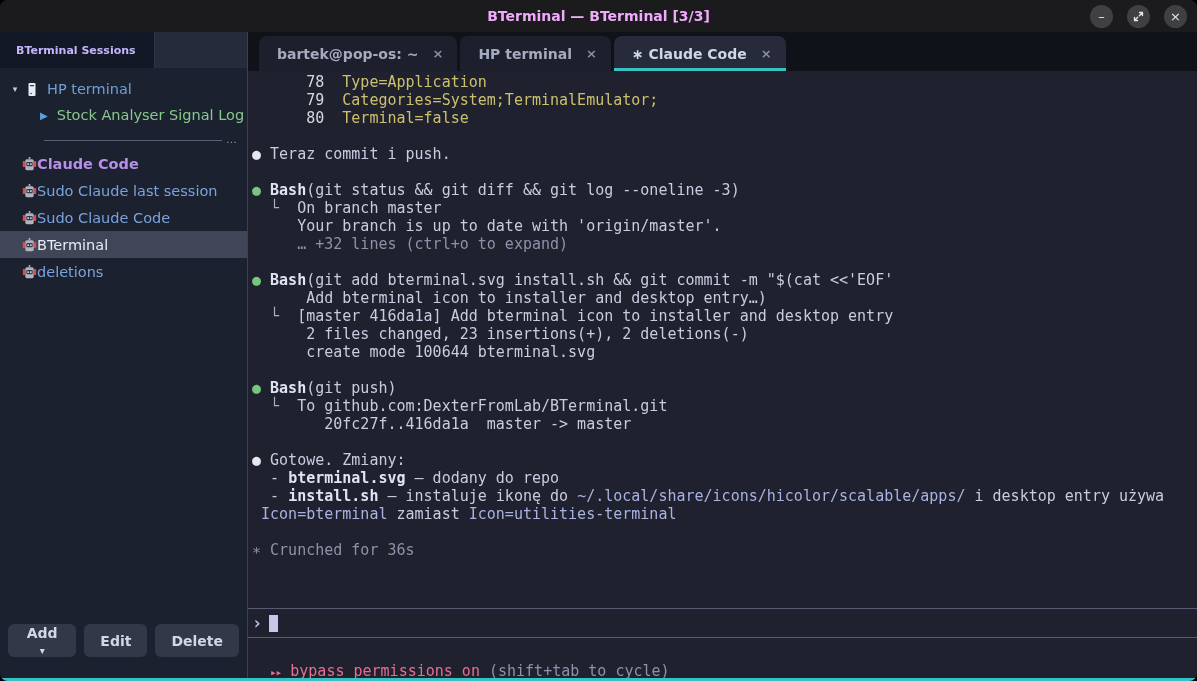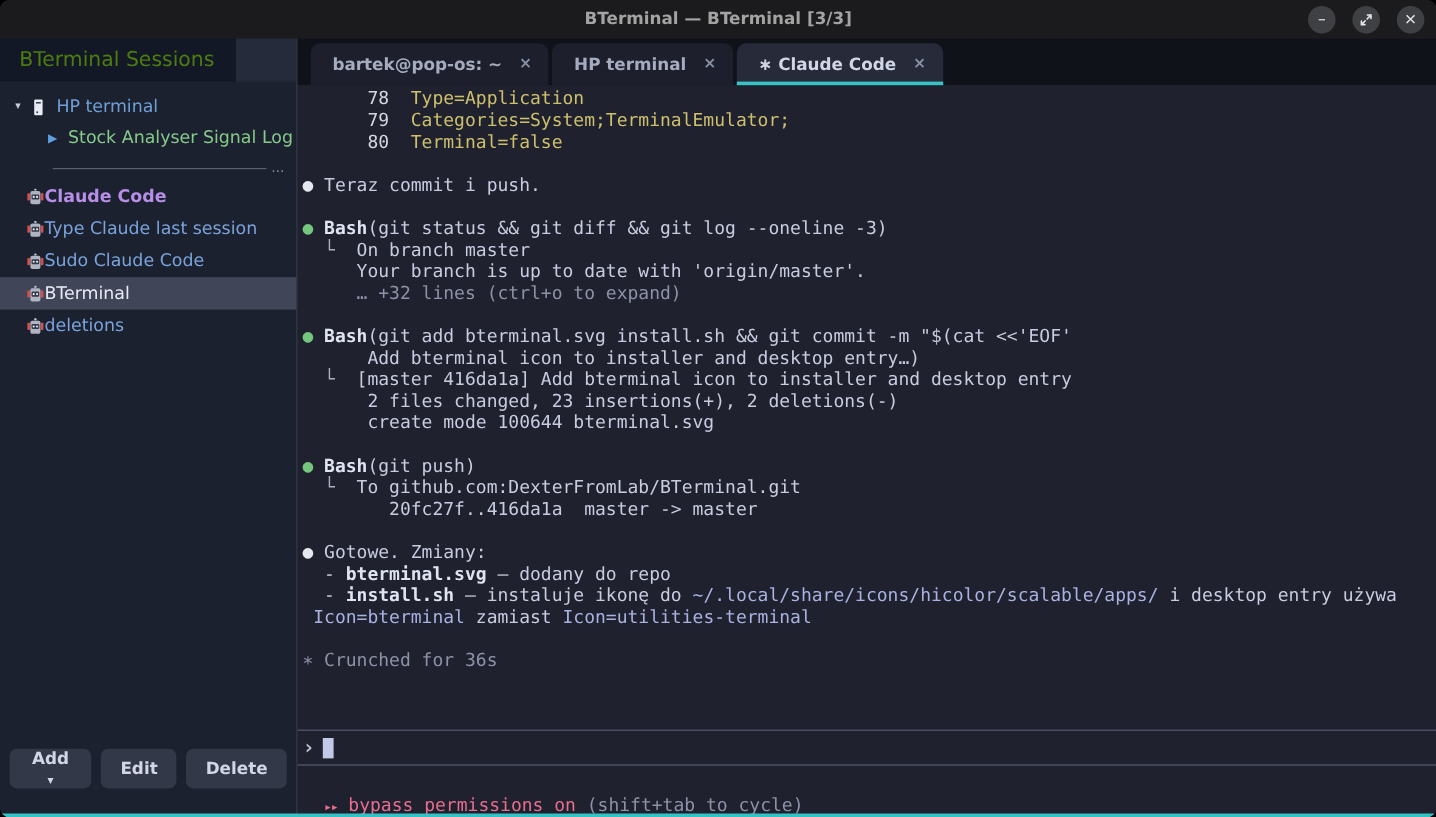--- a/index.html
+++ b/index.html
@@ -7,34 +7,34 @@
   body { width:1197px; height:681px; overflow:hidden; font-family:"DejaVu Sans", sans-serif; }
 
   .window { position:relative; width:1197px; height:681px; background:#1f212e;
             border-radius:8px; overflow:hidden; display:flex; flex-direction:column; }
   .window::after { content:''; position:absolute; left:0; right:0; bottom:0; height:3px;
                    background:#35c2c5; border-radius:0 0 8px 8px; pointer-events:none; }
 
   
   .titlebar { height:32px; background:#1b1b1e; display:flex; align-items:center;
               justify-content:center; position:relative; flex:0 0 32px; }
-  .title { color:#a3a3a3; font-weight:bold; font-size:14px; }
+  .title { color:#f0abfc; font-weight:bold; font-size:14px; }
   .controls { position:absolute; right:10px; top:0; height:32px; display:flex;
               align-items:center; gap:14px; }
   .ctl { width:23px; height:23px; border-radius:50%; background:#3f4043; color:#e8e8e8;
          display:flex; align-items:center; justify-content:center; font-size:13px;
          line-height:1; cursor:default; }
 
   .body { flex:1; display:flex; min-height:0; }
 
   
   .sidebar { width:248px; flex:0 0 248px; background:#1c212f; border-right:1px solid #3a3f52;
              display:flex; flex-direction:column; }
   .sidebar-headerstrip { height:36px; background:#262b3b; display:flex; align-items:stretch; }
-  .header-tab { background:#131826; color:#4d7c0f; font-weight:normal; font-size:17px;
+  .header-tab { background:#131826; color:#c4b5fd; font-weight:bold; font-size:11px;
                 display:flex; align-items:center; padding:0 18px 0 16px; border-right:1px solid #31364a; }
   .tree { padding-top:8px; }
   .tree-row { display:flex; align-items:center; height:26px; font-size:14.5px; }
   .tree-parent { padding-left:8px; color:#6f9fd6; }
   .tree-child { padding-left:40px; color:#86c98a; }
   .tw { width:14px; color:#c8ccd8; font-size:9px; text-align:center; margin-right:2px; }
   .play { color:#5ea0e0; font-size:10px; margin-right:9px; }
   .pc-icon { margin:0 9px 0 2px; display:inline-flex; }
   .divider-row { display:flex; align-items:center; margin:10px 10px 2px 44px; }
   .divider-row .line { flex:1; border-top:1px solid #5a5f72; }
@@ -157,21 +157,21 @@
           <div class="session-row">
   <svg width="15" height="14" viewBox="0 0 15 14">
     <rect x="0.8" y="4" width="2.2" height="6" rx="0.6" fill="#d44f4f"></rect>
     <rect x="12" y="4" width="2.2" height="6" rx="0.6" fill="#d44f4f"></rect>
     <circle cx="7.5" cy="1" r="1" fill="#b8bdc9"></circle>
     <rect x="3.3" y="2.2" width="8.4" height="11" rx="1.6" fill="#aeb4c2"></rect>
     <rect x="4.3" y="5" width="6.4" height="4.2" rx="1" fill="#343a48"></rect>
     <circle cx="6.1" cy="7.1" r="0.9" fill="#e8eaf0"></circle>
     <circle cx="8.9" cy="7.1" r="0.9" fill="#e8eaf0"></circle>
   </svg>
-<span>Type Claude last session</span>
+<span>Sudo Claude last session</span>
           </div>
           <div class="session-row">
   <svg width="15" height="14" viewBox="0 0 15 14">
     <rect x="0.8" y="4" width="2.2" height="6" rx="0.6" fill="#d44f4f"></rect>
     <rect x="12" y="4" width="2.2" height="6" rx="0.6" fill="#d44f4f"></rect>
     <circle cx="7.5" cy="1" r="1" fill="#b8bdc9"></circle>
     <rect x="3.3" y="2.2" width="8.4" height="11" rx="1.6" fill="#aeb4c2"></rect>
     <rect x="4.3" y="5" width="6.4" height="4.2" rx="1" fill="#343a48"></rect>
     <circle cx="6.1" cy="7.1" r="0.9" fill="#e8eaf0"></circle>
     <circle cx="8.9" cy="7.1" r="0.9" fill="#e8eaf0"></circle>

